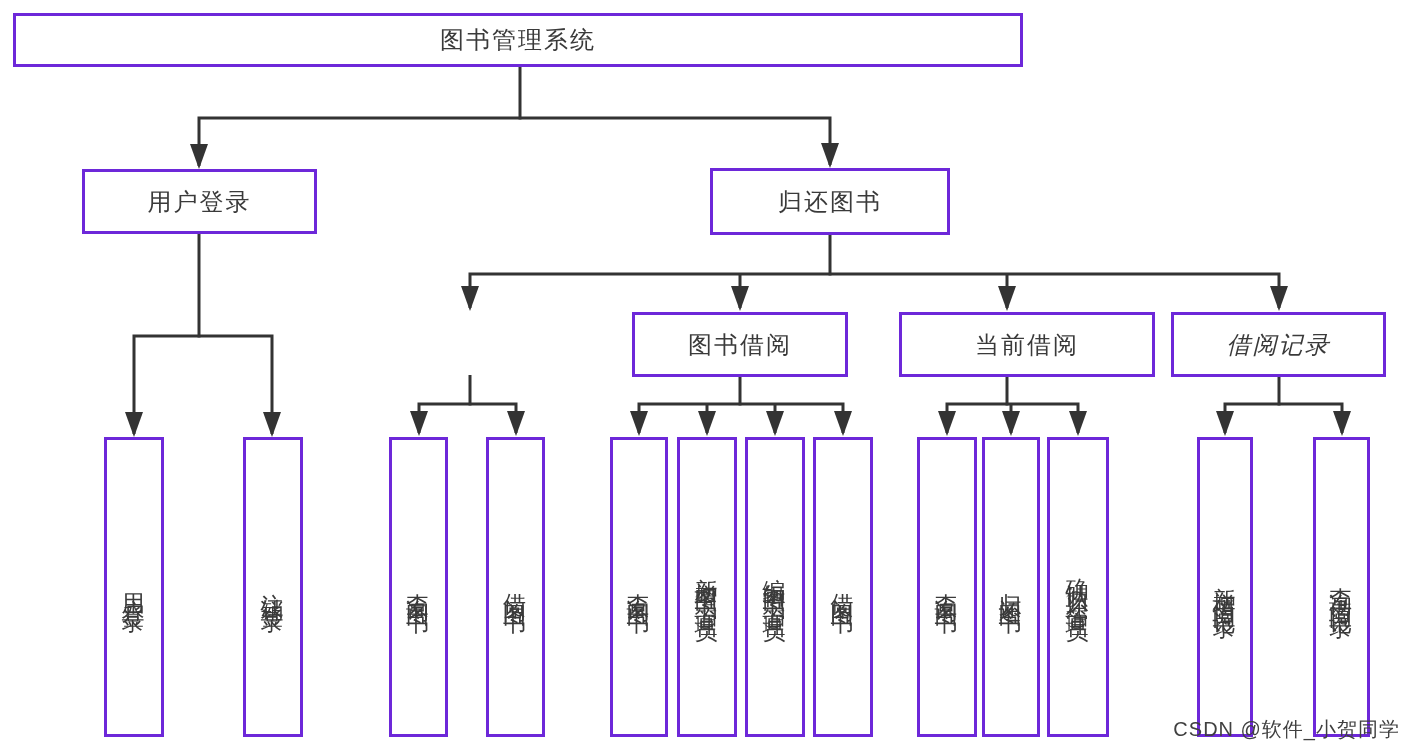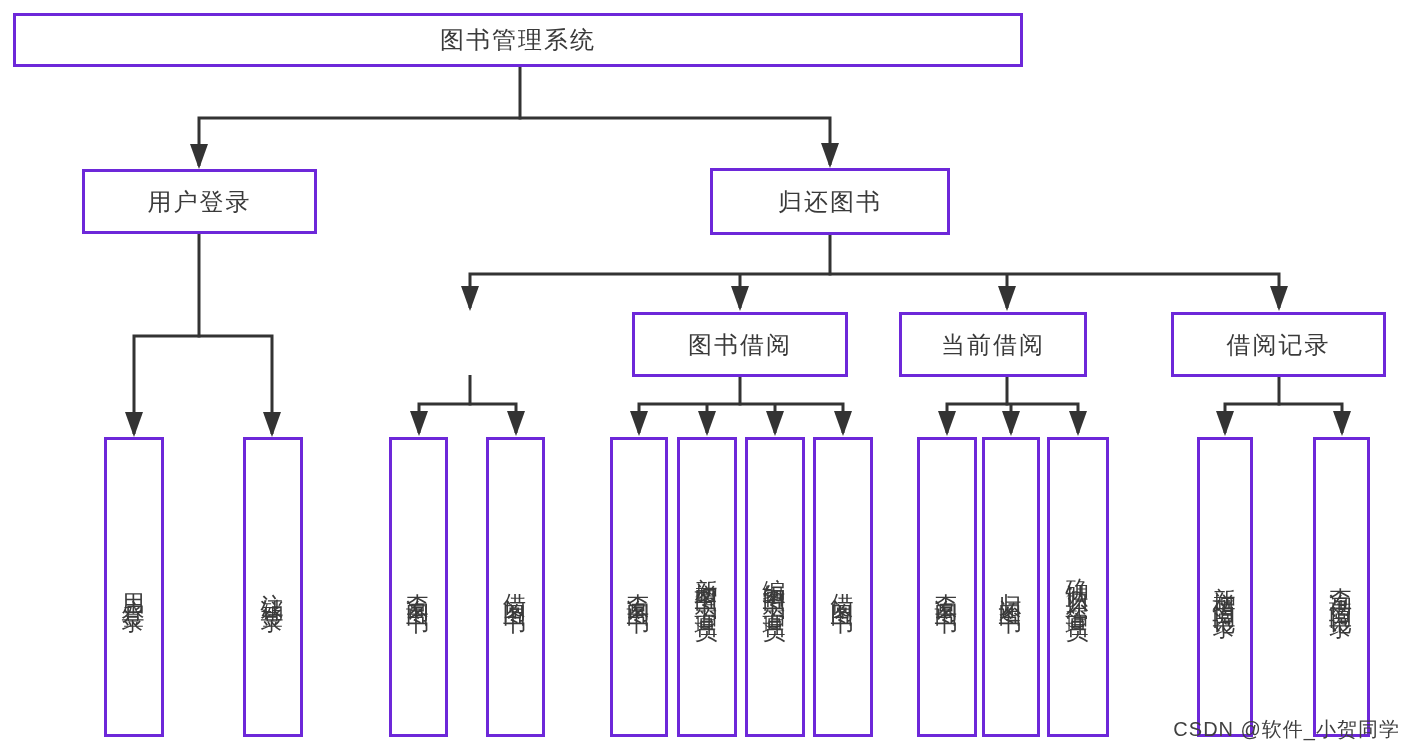--- a/index.html
+++ b/index.html
@@ -31,22 +31,22 @@
     font-size:23px;
     letter-spacing:6px;
     white-space:normal;
   }
   
   #n-root{left:13px;top:13px;width:1010px;height:54px;}
   #n-user-login{left:82px;top:169px;width:235px;height:65px;}
   #n-book-mgmt{left:710px;top:168px;width:240px;height:67px;}
   #n-newbook{left:362px;top:312px;width:216px;height:65px;}
   #n-borrow{left:632px;top:312px;width:216px;height:65px;}
-  #n-current{left:899px;top:312px;width:188px;height:65px;}
-  #n-records{left:1171px;top:312px;width:215px;height:65px;}
+  #n-current{left:899px;top:312px;width:256px;height:65px;}
+  #n-records{left:1171px;top:312px;width:215px;height:65px;font-style:italic;}
   .leaf{top:437px;height:300px;}
   #l-b0-0{left:104px;width:60px;}
   #l-b0-1{left:243px;width:60px;}
   #l-s0-0{left:389px;width:59px;}
   #l-s0-1{left:486px;width:59px;}
   #l-s1-0{left:610px;width:58px;}
   #l-s1-1{left:677px;width:60px;}
   #l-s1-2{left:745px;width:60px;}
   #l-s1-3{left:813px;width:60px;}
   #l-s2-0{left:917px;width:60px;}

